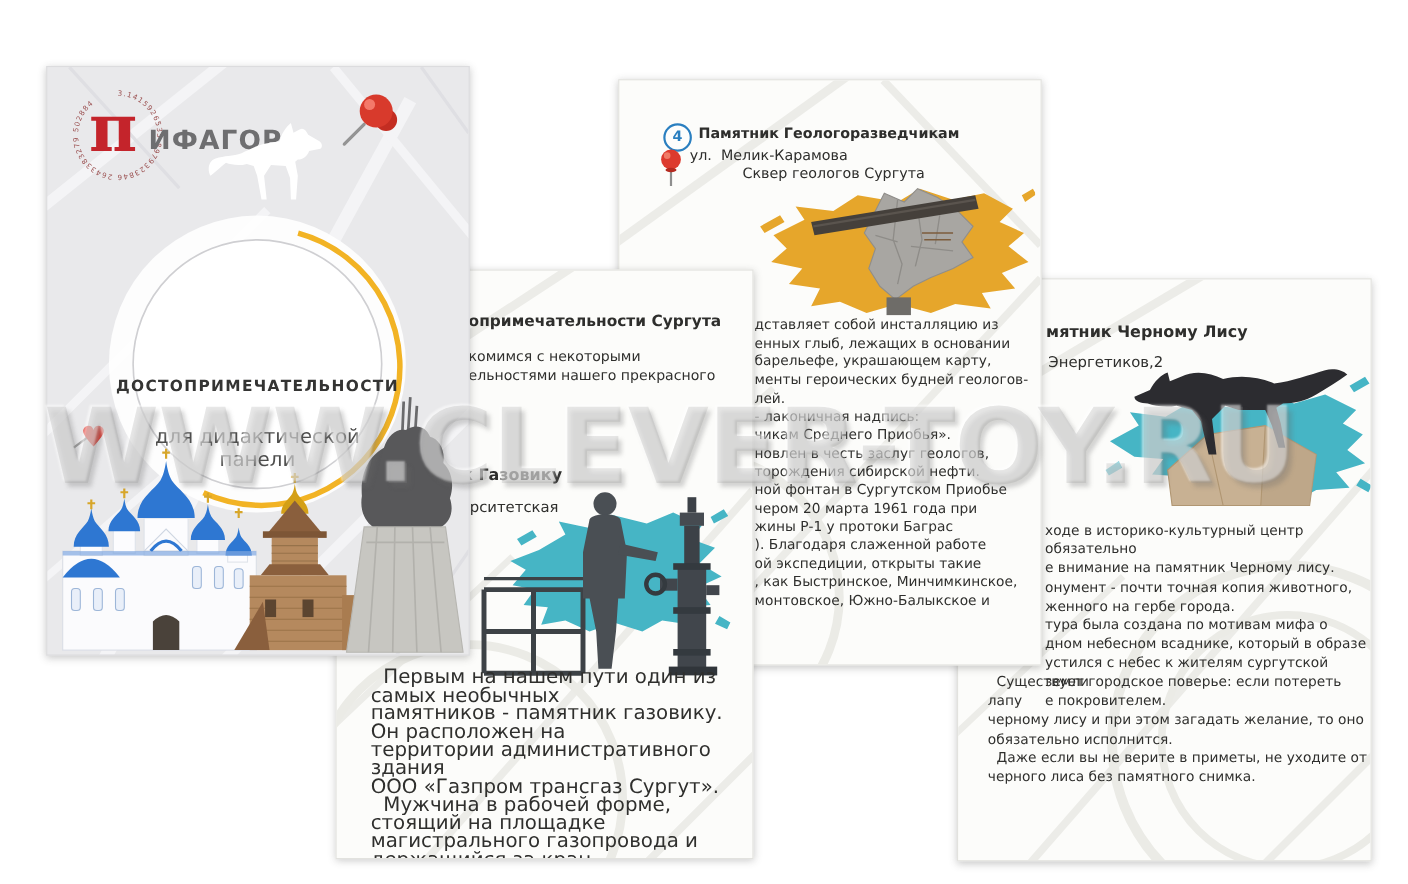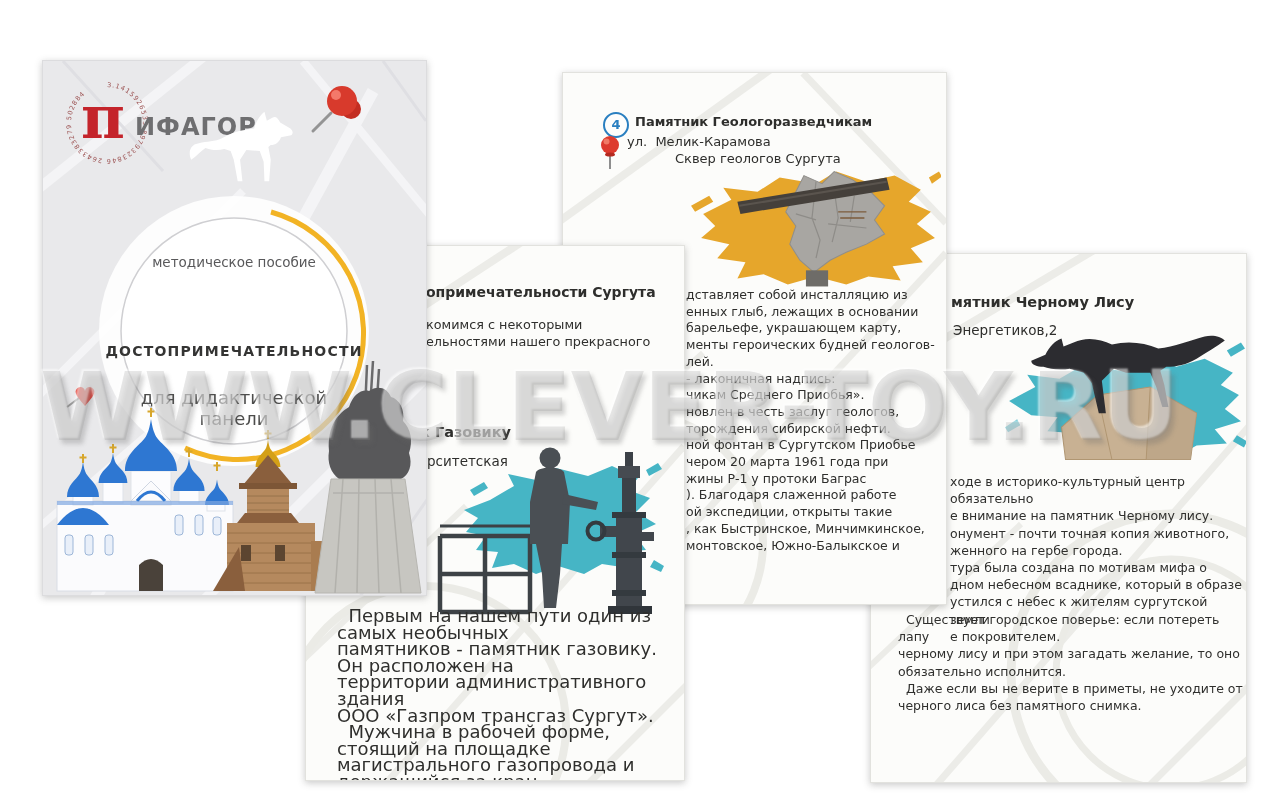--- a/index.html
+++ b/index.html
@@ -224,21 +224,20 @@
 
     <svg class="absf" style="left:142px;top:44px;" width="118" height="88" viewBox="0 0 150 90" preserveAspectRatio="none">
       <path fill="#ffffff" d="M8 56 C4 50 6 42 14 40 C24 37 34 38 44 35 C52 32 60 28 72 26 L88 24 C90 17 95 11 101 7 L104 16 L111 13 C115 11 118 13 121 18 L134 24 C137 26 138 29 135 31 L122 33 C120 38 115 41 109 41 L106 43 L109 56 L107 78 L101 78 L100 58 L95 47 L78 46 L70 56 L73 78 L67 78 L62 56 L58 47 L50 45 C42 47 32 46 26 44 C18 49 12 54 8 56 Z"></path>
     </svg>
 
     <svg class="mapbg" viewBox="0 0 383 534">
       <circle cx="191" cy="270" r="135" fill="#ffffff" opacity="0.88"></circle>
       <path d="M228 151 A126 126 0 1 1 142 387" stroke="#f2b324" stroke-width="5" fill="none"></path>
       <circle cx="191" cy="270" r="113" fill="#ffffff" stroke="#cfcfd2" stroke-width="1.5"></circle>
     </svg>
-    <div class="ctext series">методическое пособие</div>
     <div class="ctext subtitle">ДОСТОПРИМЕЧАТЕЛЬНОСТИ</div>
     <div class="ctext note">для дидактической панели</div>
 
     <svg class="absf" style="left:22px;top:322px;" width="40" height="30" viewBox="0 0 40 30">
       <path d="M2 24 L14 15" stroke="#9a9a9a" stroke-width="2"></path>
       <path fill="#e23c33" d="M29 7 C27 3 21 3 20 8 C19 3 13 3 11 7 C9 11 15 17 20 23 C25 17 31 11 29 7 Z"></path>
     </svg>
 
     <svg class="absf" style="left:0;bottom:0;" width="383" height="240" viewBox="0 0 383 240">
       <defs>

